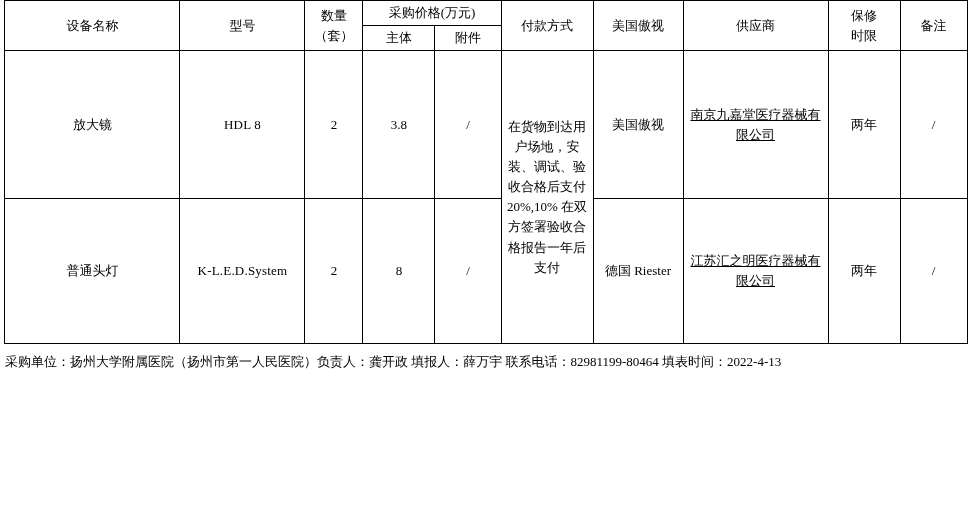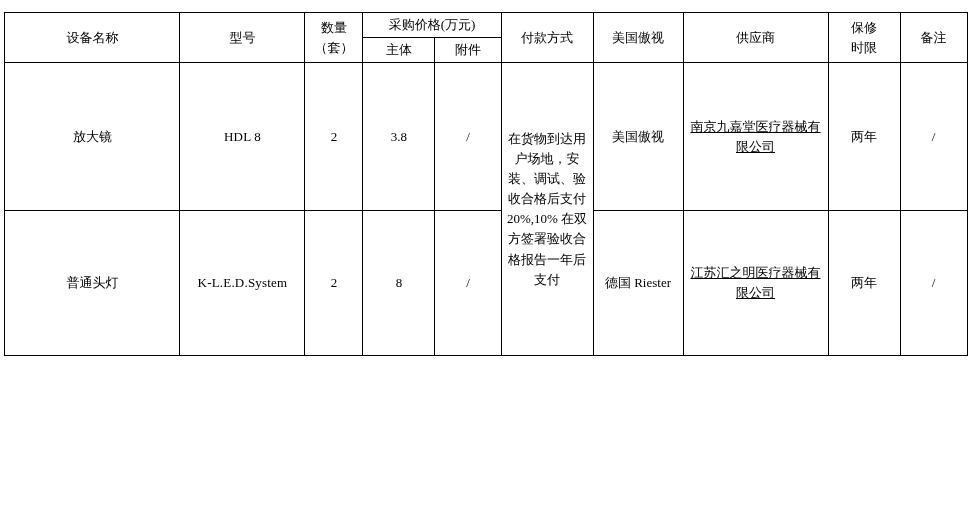--- a/index.html
+++ b/index.html
@@ -25,21 +25,21 @@
     text-align: center;
     font-size: 25px;
     font-weight: bold;
     letter-spacing: 0.5px;
     padding: 14px 0 10px 0;
     font-family: "Liberation Serif", "DejaVu Serif", serif;
   }
   table.main {
     border-collapse: collapse;
     width: 962px;
-    margin: 12px auto;
+    margin: 0 auto;
     table-layout: fixed;
   }
   table.main td, table.main th {
     border: 1px solid #000000;
     text-align: center;
     vertical-align: middle;
     font-weight: normal;
     font-size: 13px;
     padding: 2px 3px;
     line-height: 1.55;
@@ -156,14 +156,15 @@
         <td class="row-cell">8</td>
         <td class="row-cell">/</td>
         <td class="row-cell maker-cell">德国 Riester</td>
         <td class="row-cell supplier-cell">江苏汇之明医疗器械有限公司</td>
         <td class="row-cell">两年</td>
         <td class="row-cell">/</td>
       </tr>
     </tbody>
   </table>
 
+  <div class="footer">采购单位：扬州大学附属医院（扬州市第一人民医院）负责人：龚开政  填报人：薛万宇  联系电话：82981199-80464  填表时间：2022-4-13</div>
 
 </div>
 
 </body></html>

